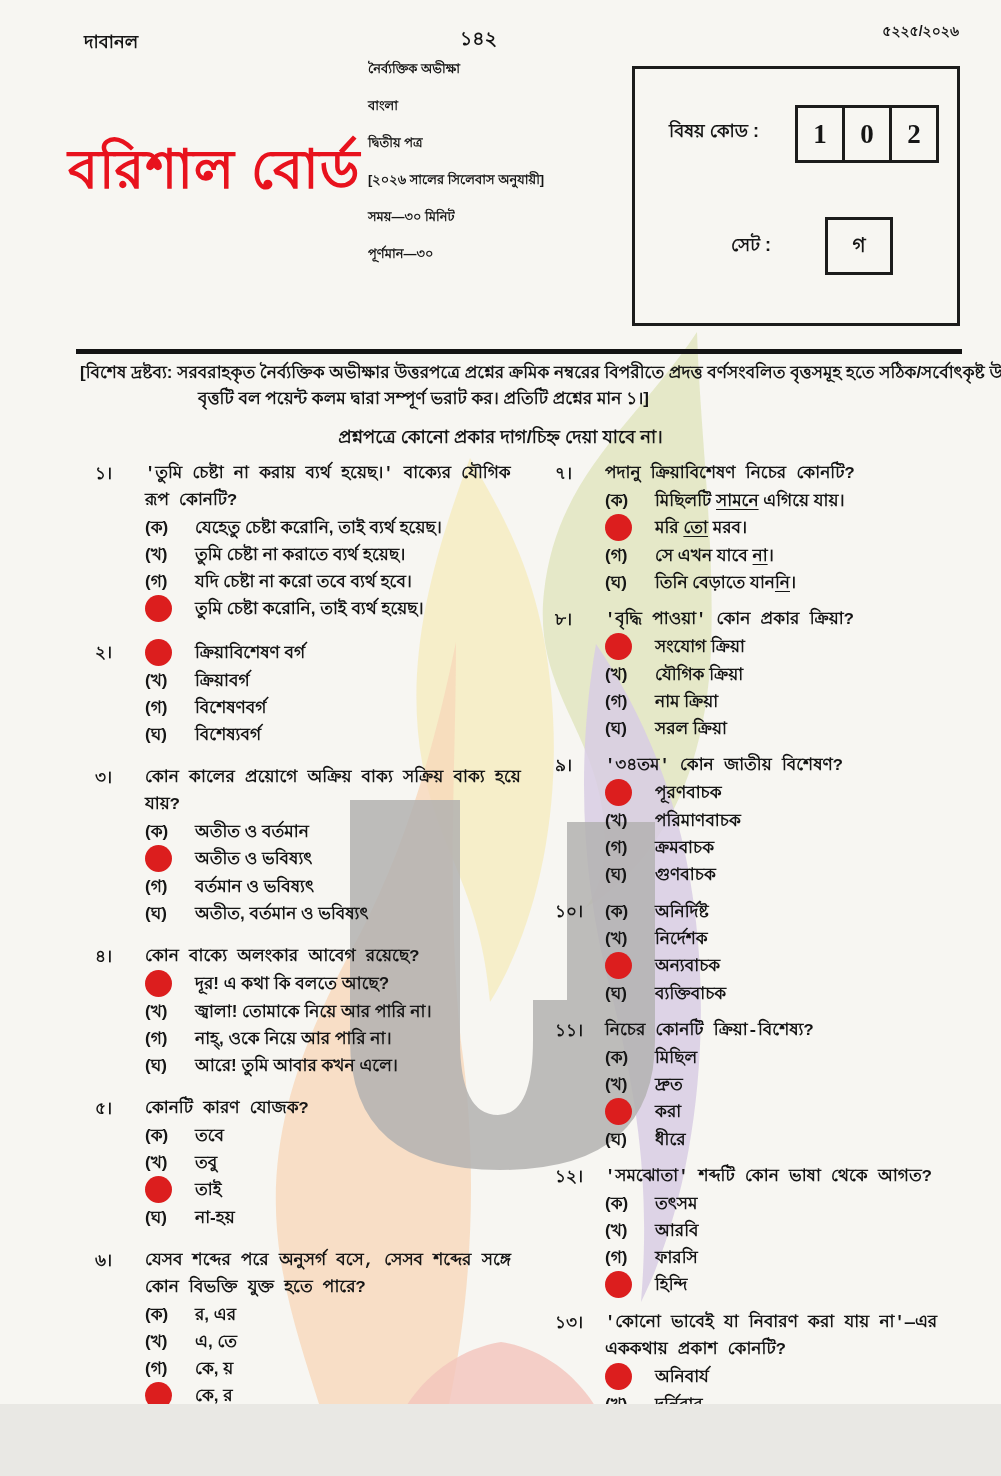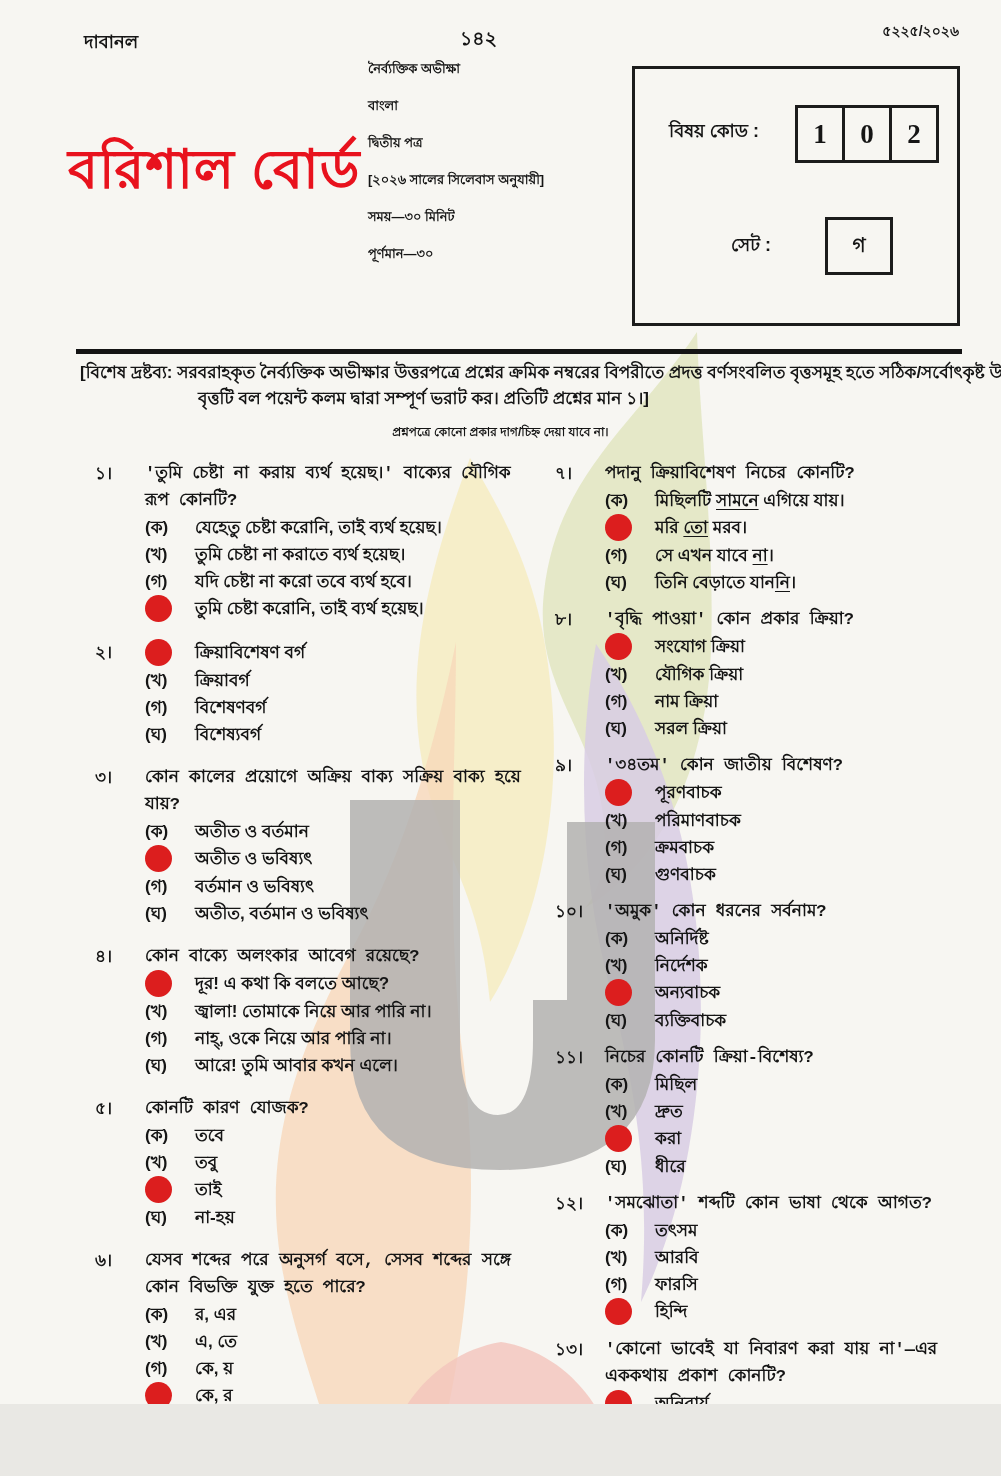--- a/index.html
+++ b/index.html
@@ -22,21 +22,21 @@
   .digit-cells{position:absolute;display:flex;}
   .digit-cell{width:44px;height:52px;border:3px solid #1c1c1c;margin-left:-3px;display:flex;align-items:center;justify-content:center;
     font-family:"Liberation Serif","DejaVu Serif",serif;font-size:27px;font-weight:700;}
   .digit-cell:first-child{margin-left:0;}
   .set-cell{position:absolute;width:62px;height:52px;border:3px solid #1c1c1c;display:flex;align-items:center;justify-content:center;font-size:20px;font-weight:700;}
 
   
   .top-rule{position:absolute;left:76px;top:349px;width:886px;height:5px;background:#141414;}
   .notice{position:absolute;left:80px;top:360px;width:882px;font-size:17px;font-weight:700;line-height:1.55;
     padding-left:118px;text-indent:-118px;}
-  .warning{position:absolute;left:0;top:423px;width:100%;text-align:center;font-size:12px;font-weight:700;}
+  .warning{position:absolute;left:0;top:423px;width:100%;text-align:center;font-size:18px;font-weight:700;}
 
   
   .qcol{position:absolute;top:460px;}
   .qcol.left{left:95px;width:436px;}
   .qcol.right{left:555px;width:446px;}
   .question{display:flex;margin-bottom:16px;}
   .qcol.right .question{margin-bottom:10px;}
   .qnum{flex:0 0 50px;font-size:17px;font-weight:700;line-height:27px;}
   .qbody{flex:1;}
   .qtext{font-size:17px;font-weight:600;line-height:27px;font-family:Liberation Mono, monospace;}
@@ -349,21 +349,20 @@
     <div class="optlabel">(ঘ)</div>
     <div class="opttext">গুণবাচক</div>
   </div>
 </div>
     </div>
   </div>
 
   <div class="question">
     <div class="qnum">১০।</div>
     <div class="qbody">
-      <div class="qtext">'অমুক' কোন ধরনের সর্বনাম?</div>
       <div class="opts">
   <div class="opt">
     <div class="optlabel">(ক)</div>
     <div class="opttext">অনির্দিষ্ট</div>
   </div>
 
   <div class="opt">
     <div class="optlabel">(খ)</div>
     <div class="opttext">নির্দেশক</div>
   </div>

